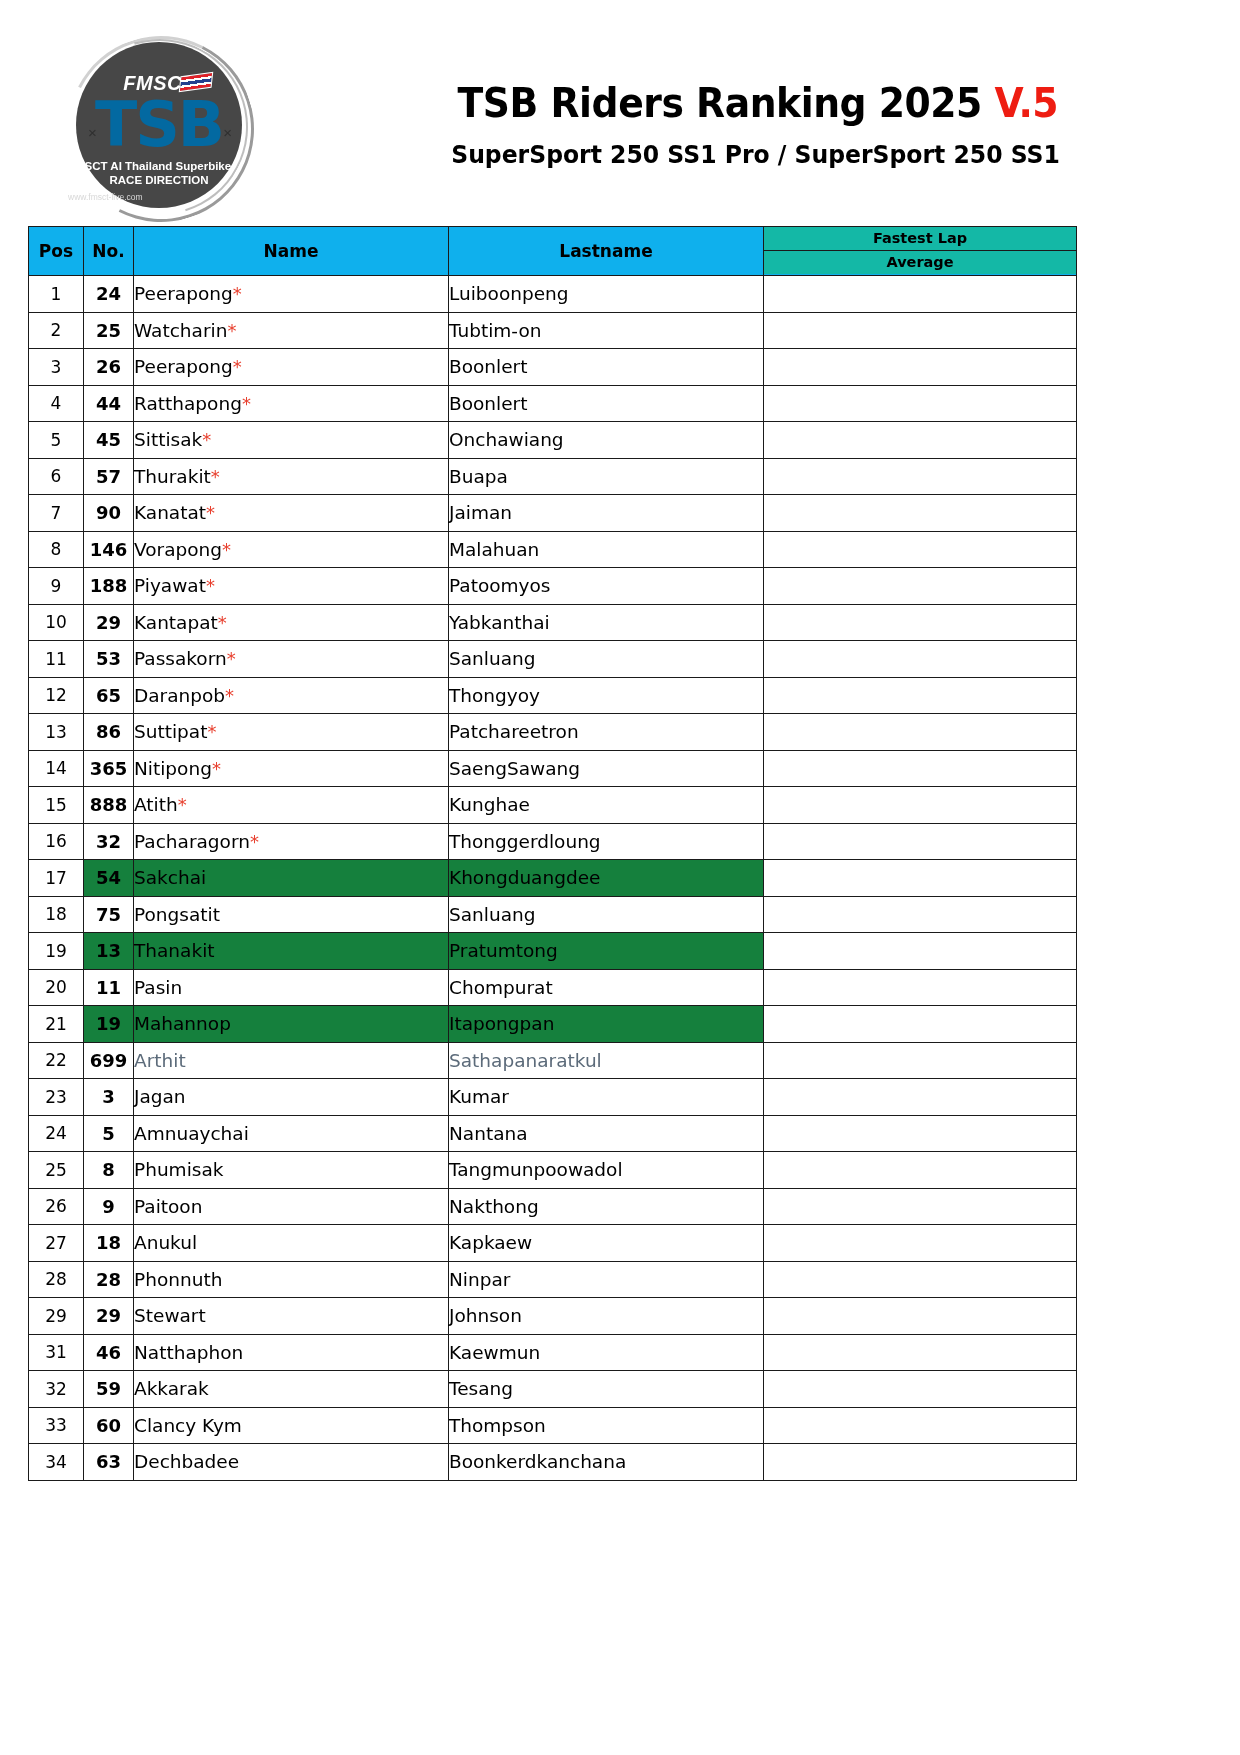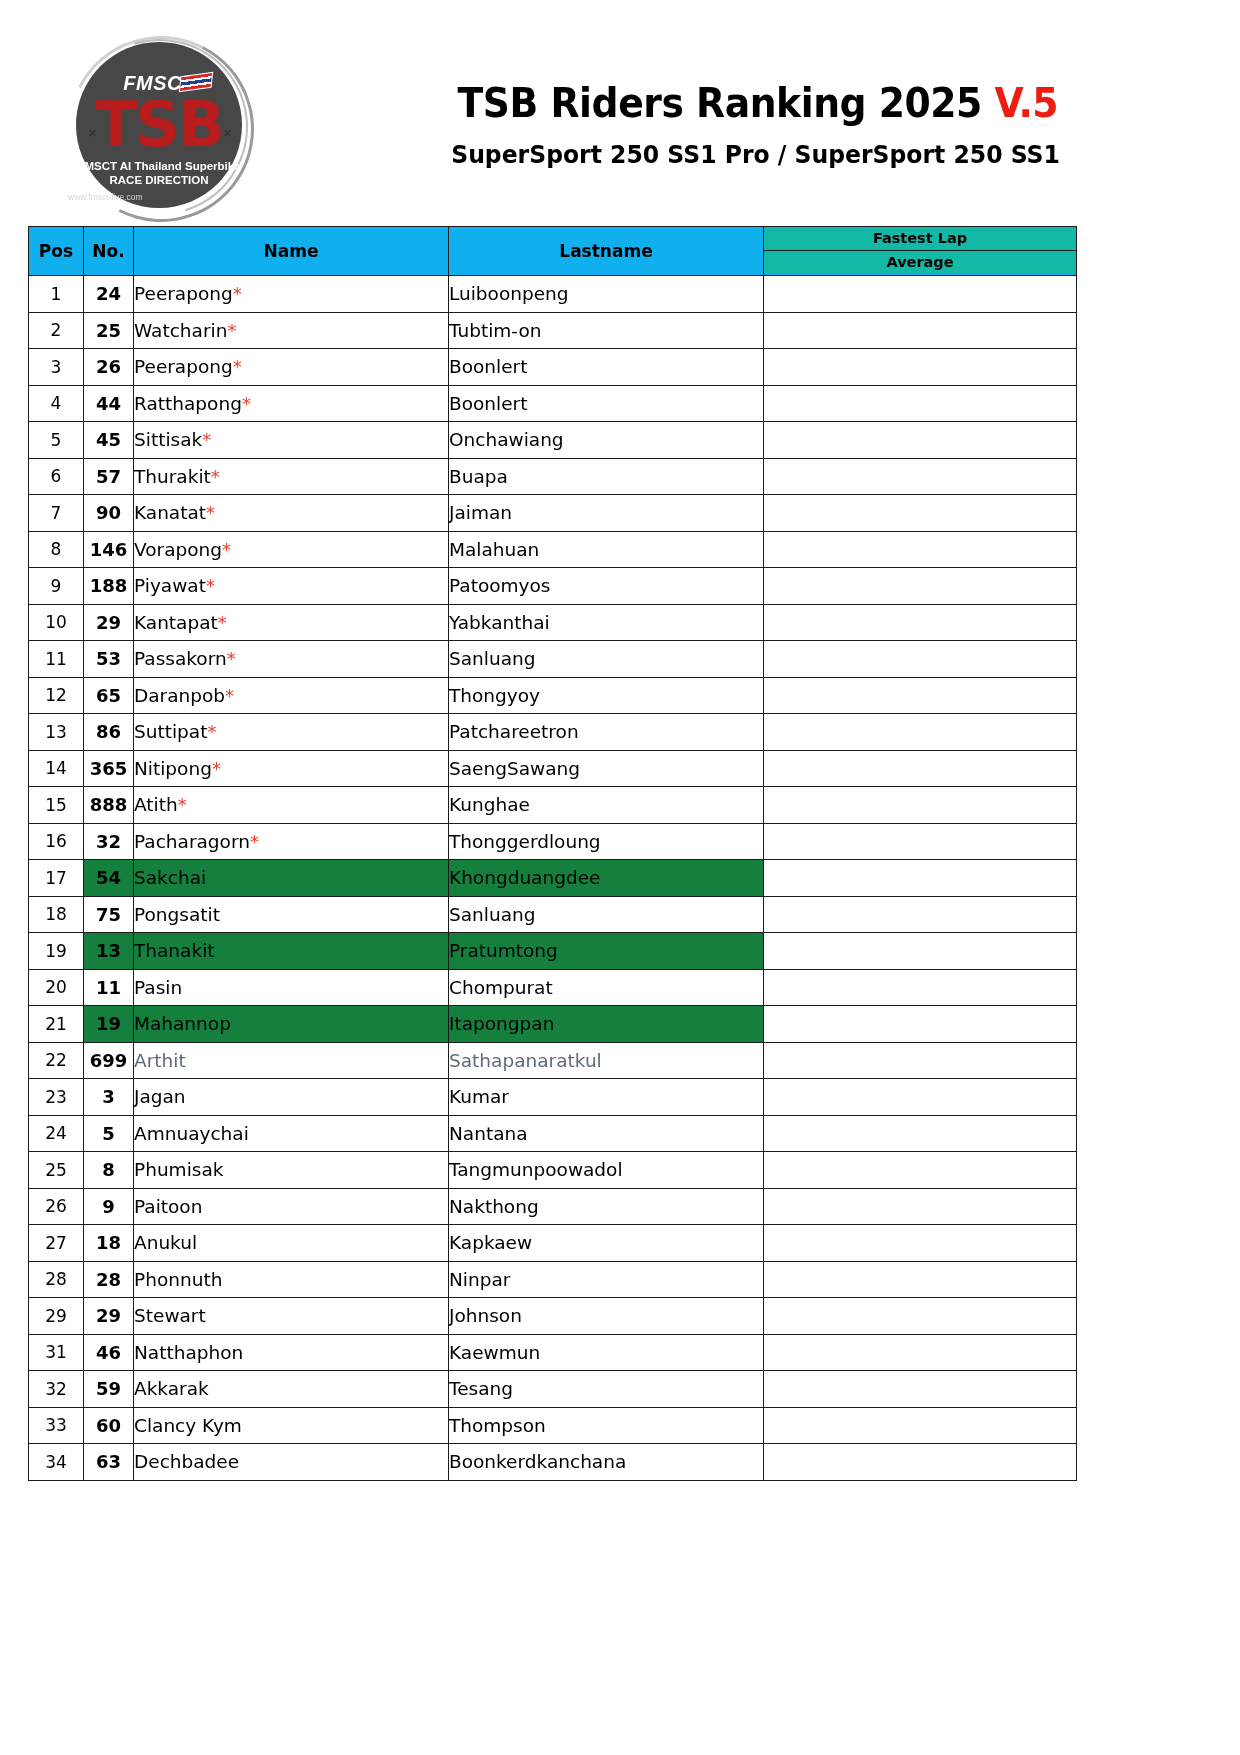--- a/index.html
+++ b/index.html
@@ -87,40 +87,39 @@
       #23408e 38%, #23408e 62%,
       #ffffff 62%, #ffffff 78%,
       #e02129 78%, #e02129 100%);
     border: 1px solid #ffffff;
   }
   .logo-tsb {
     position: absolute;
     left: 0; right: 0;
     top: 58px;
     text-align: center;
-    color: #b91c1c;
+    color: #0369a1;
     font-weight: bold;
     font-size: 62px;
     line-height: 62px;
     letter-spacing: -2px;
     font-family: "DejaVu Sans", sans-serif;
   }
   .logo-x {
     position: absolute;
     color: #2f2f2f;
     font-size: 15px;
     top: 88px;
   }
   .logo-x.left { left: 20px; }
   .logo-x.right { right: 18px; }
   .logo-sub1 {
     position: absolute;
     left: 0; right: 0;
     top: 124px;
-    text-align: center;
     color: #ffffff;
     font-weight: bold;
     font-size: 11.5px;
   }
   .logo-sub2 {
     position: absolute;
     left: 0; right: 0;
     top: 138px;
     text-align: center;
     color: #ffffff;

